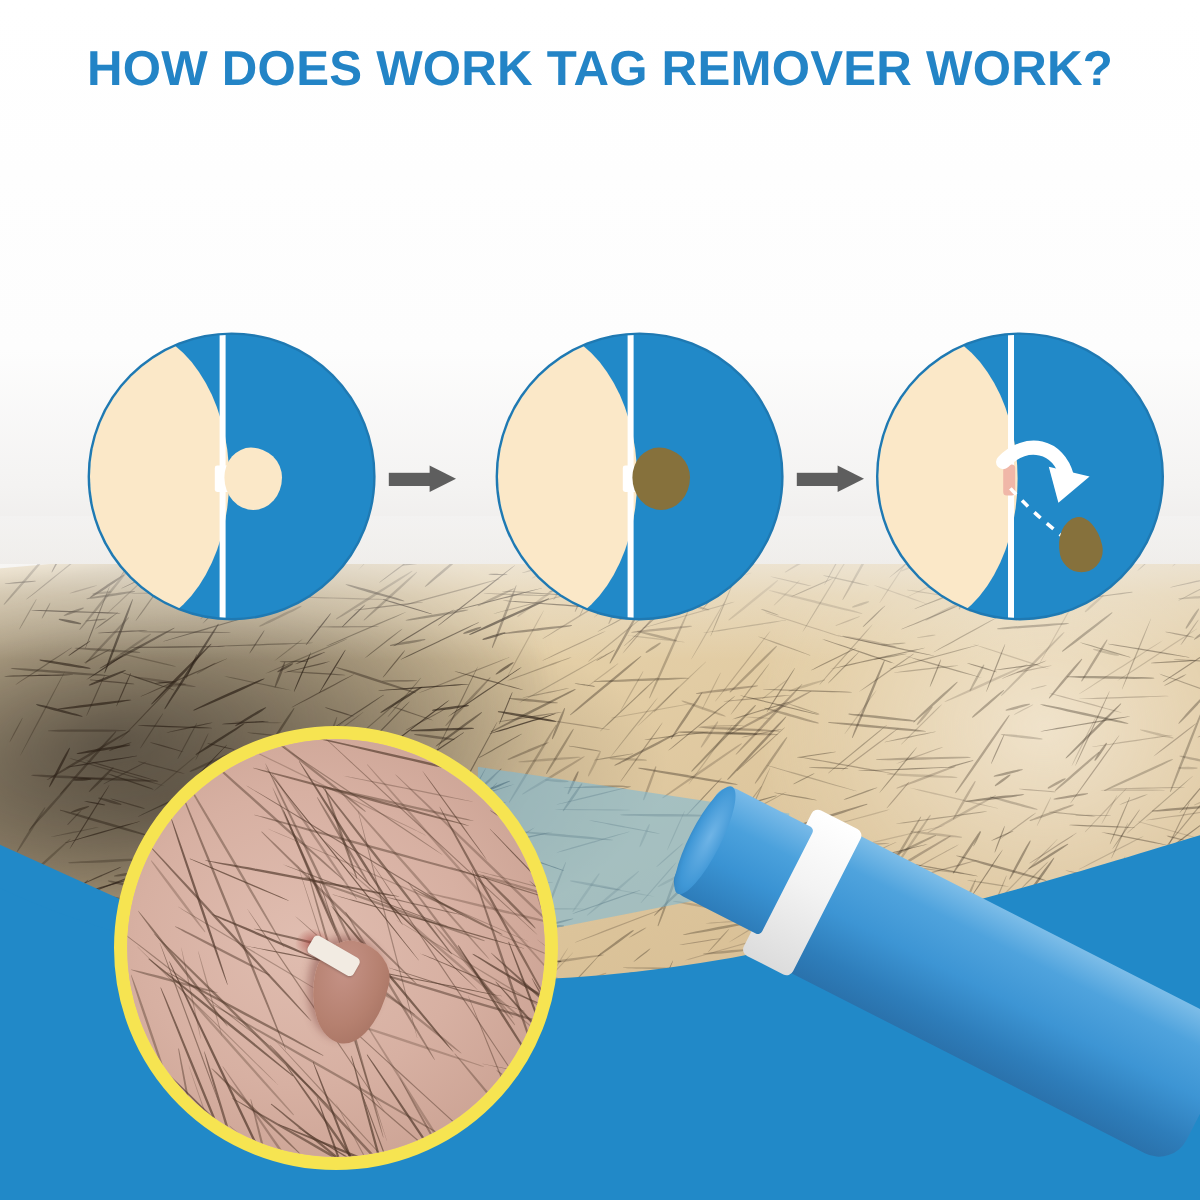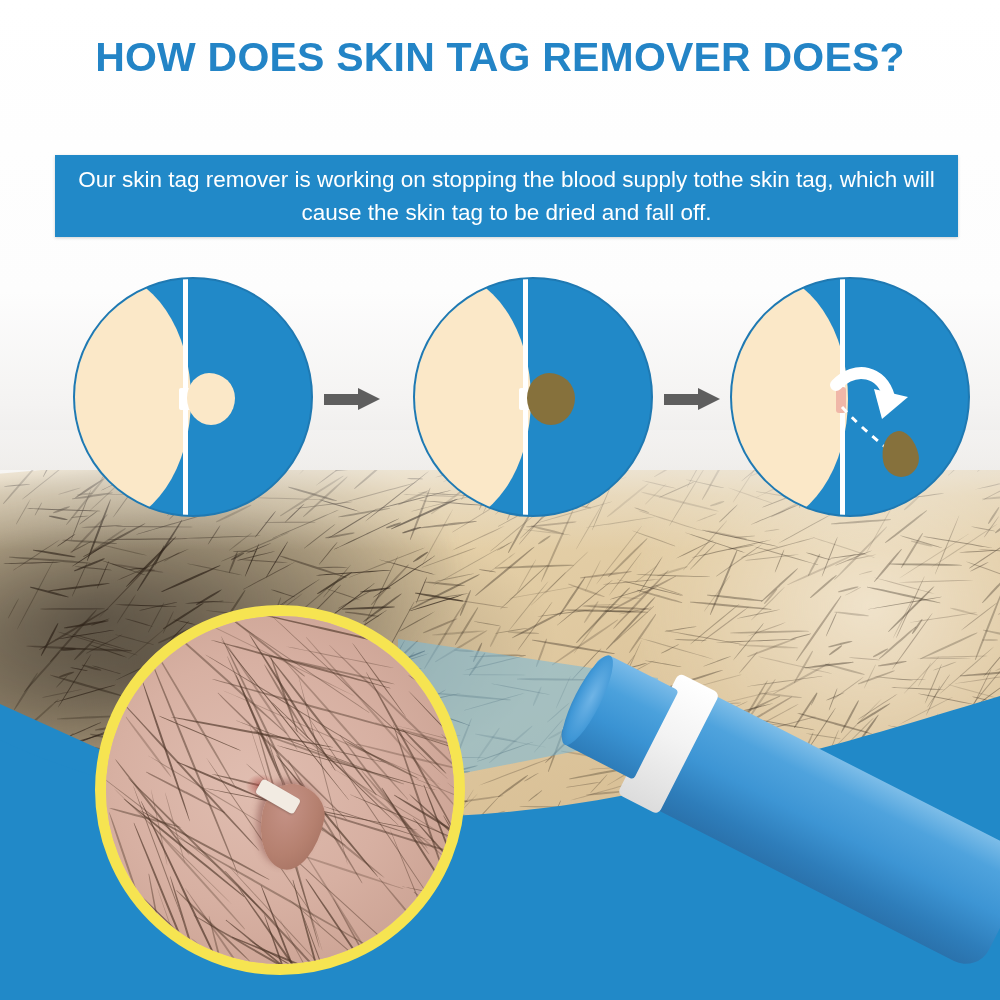--- a/index.html
+++ b/index.html
@@ -1255,25 +1255,22 @@
         <div class="hair" style="left: 650.251px; top: 468.75px; width: 39.5436px; height: 1.23px; transform: rotate(-25deg); background: rgba(45, 34, 24, 0.32);"></div>
         <div class="hair" style="left: 209.342px; top: 829.679px; width: 38.6742px; height: 1.17px; transform: rotate(-35.1deg); background: rgba(45, 34, 24, 0.66);"></div>
         <div class="hair" style="left: 763.502px; top: 531.278px; width: 15.5485px; height: 1.11px; transform: rotate(-8.7deg); background: rgba(45, 34, 24, 0.2);"></div>
         <div class="hair" style="left: 612.679px; top: 713.146px; width: 44.3133px; height: 1.26px; transform: rotate(-34.9deg); background: rgba(45, 34, 24, 0.38);"></div>
         <div class="hair" style="left: 402.693px; top: 494.333px; width: 55.1556px; height: 1.28px; transform: rotate(2.1deg); background: rgba(45, 34, 24, 0.36);"></div>
       </div>
     <div class="upper-white"></div>
     <div class="upper-white-blend"></div>
   </div>
 
-  <div class="heading">HOW DOES SKIN TAG REMOVER DOES?</div>
-
-  <div class="banner">
-    <div class="banner-text">Our skin tag remover is working on stopping the blood supply tothe skin tag, which will cause the skin tag to be dried and fall off.</div>
-  </div>
+  <div class="heading">HOW DOES WORK TAG REMOVER WORK?</div>
+
 
   <div class="step-circle" style="left:73px; top:277px;">
     <div class="skin-half"></div>
     <div class="skin-edge"></div>
     <div class="tag-stalk"></div>
     <div class="tag-body healthy"></div>
   </div>
 
   <div class="arrow-between" style="left:324px;">
     <div class="arrow-shaft"></div>

